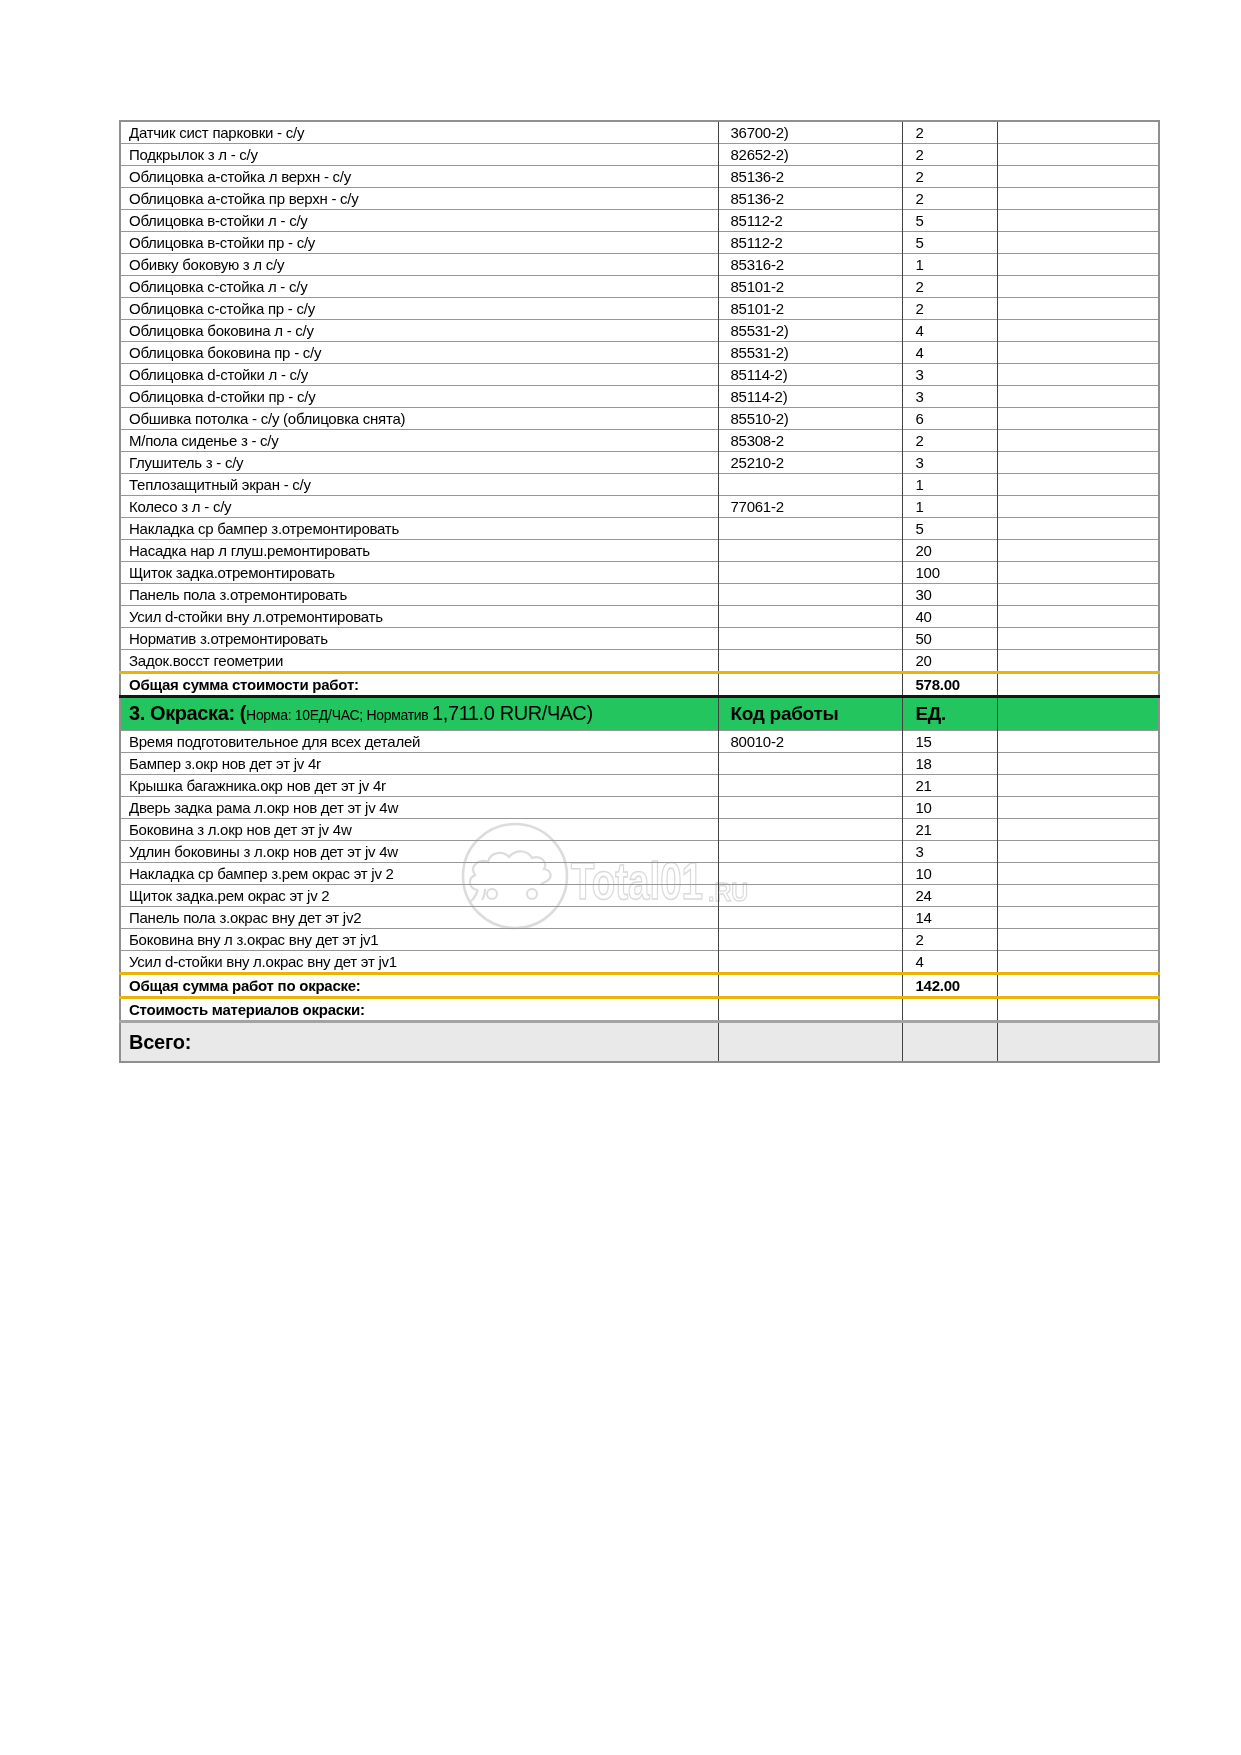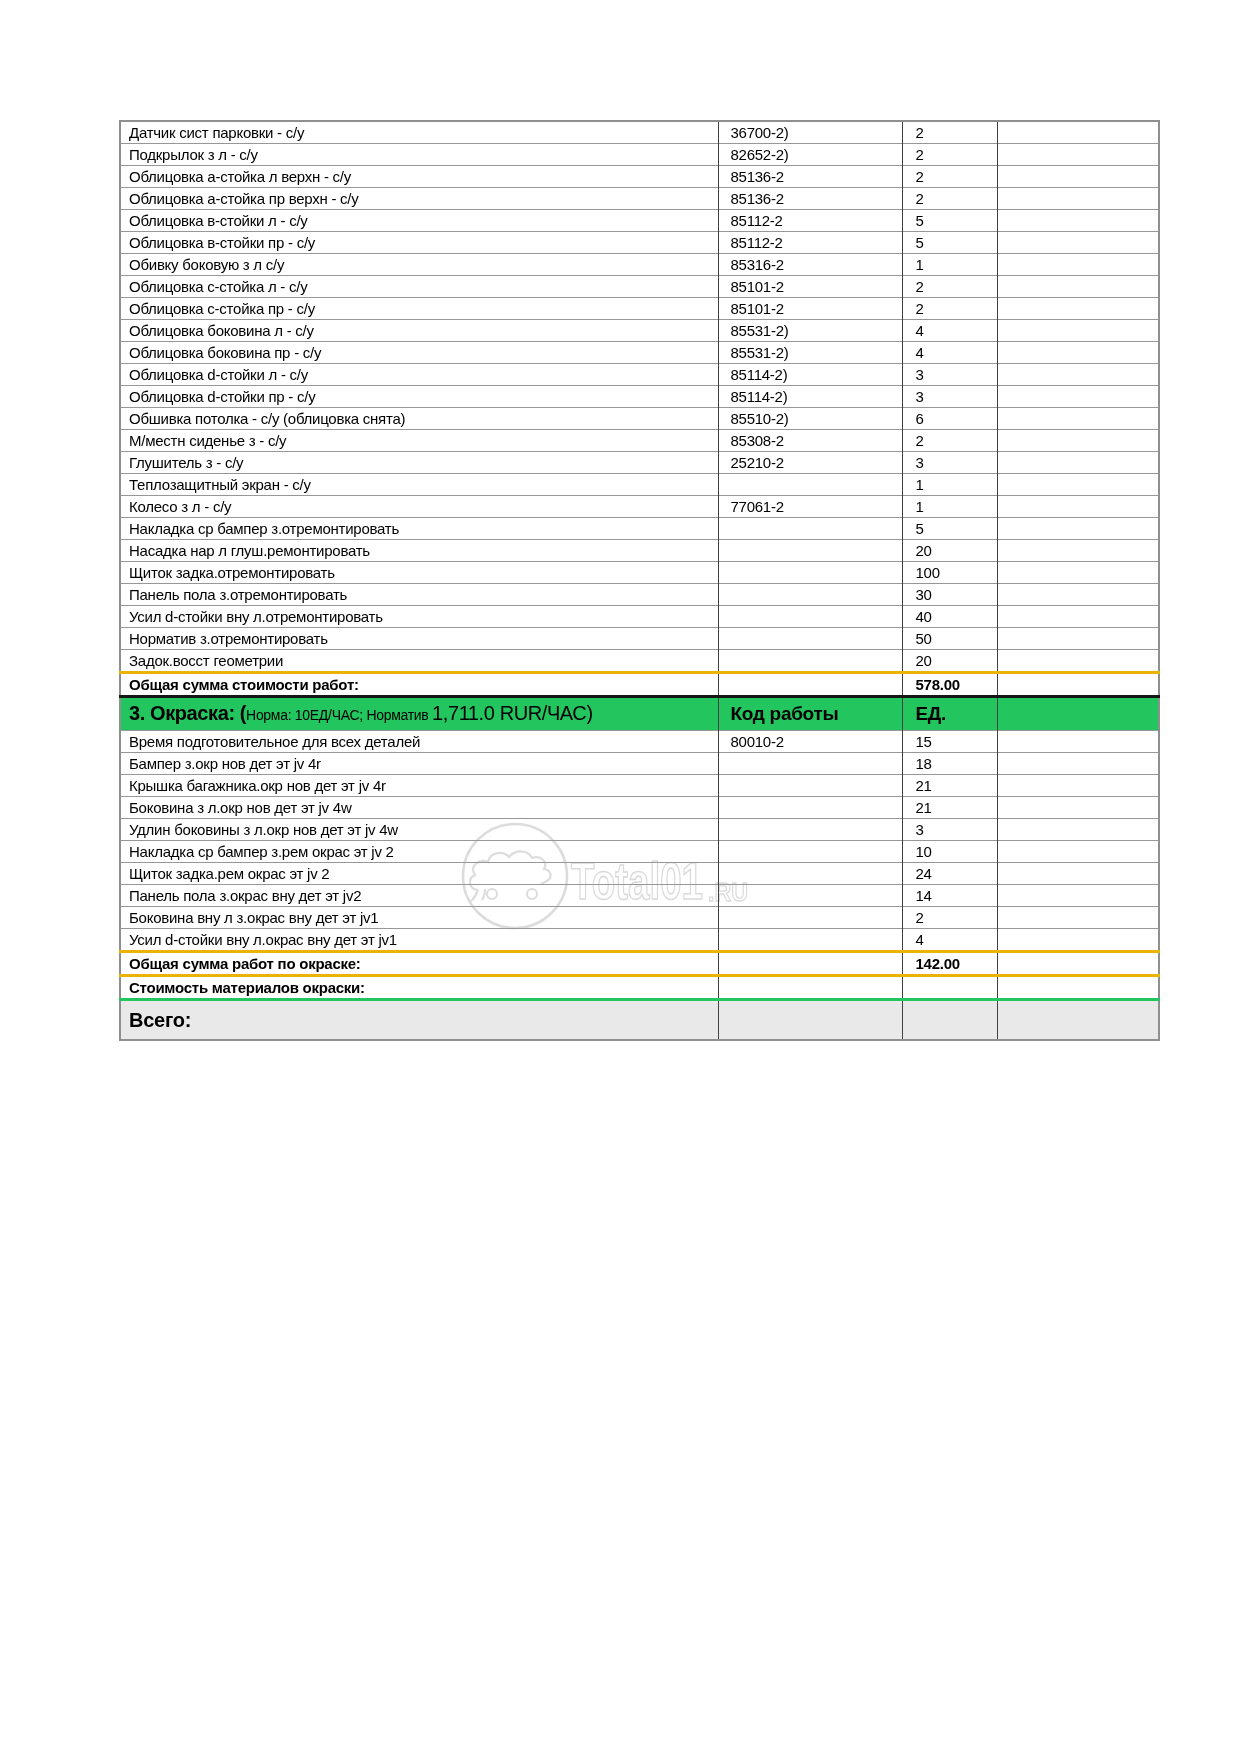--- a/index.html
+++ b/index.html
@@ -58,21 +58,21 @@
   }
   .h-bold{font-size:20px;font-weight:bold;letter-spacing:-0.4px;}
   .h-note{font-size:14px;letter-spacing:-0.3px;}
   .h-rate{font-size:20px;font-weight:400;letter-spacing:-0.4px;}
   td.col-head{font-size:19px;font-weight:bold;letter-spacing:-0.3px;}
   tr.total-row td{
     background:#e9e9e9;
     height:38px;
     font-size:20px;
     font-weight:bold;
-    border-top:3px solid #22c55e;
+    border-top:3px solid #a3a3a3;
   }
 </style>
 </head>
 <body>
 
 <svg class="watermark" viewBox="0 0 336 136" xmlns="http://www.w3.org/2000/svg">
   <g stroke="#c0c0c0" fill="none" stroke-width="2.6">
     <circle cx="79" cy="66" r="52"></circle>
     <path stroke-width="2.2" d="M42,80
       c -9,-1 -11,-11 -3,-15
@@ -177,21 +177,21 @@
         <td>3</td>
         <td></td>
       </tr>
       <tr>
         <td>Обшивка потолка - с/у (облицовка снята)</td>
         <td>85510-2)</td>
         <td>6</td>
         <td></td>
       </tr>
       <tr>
-        <td>М/местн сиденье з - с/у</td>
+        <td>М/пола сиденье з - с/у</td>
         <td>85308-2</td>
         <td>2</td>
         <td></td>
       </tr>
       <tr>
         <td>Глушитель з - с/у</td>
         <td>25210-2</td>
         <td>3</td>
         <td></td>
       </tr>
@@ -281,20 +281,26 @@
         <td>18</td>
         <td></td>
       </tr>
       <tr>
         <td>Крышка багажника.окр нов дет эт jv 4r</td>
         <td></td>
         <td>21</td>
         <td></td>
       </tr>
       <tr>
+        <td>Дверь задка рама л.окр нов дет эт jv 4w</td>
+        <td></td>
+        <td>10</td>
+        <td></td>
+      </tr>
+      <tr>
         <td>Боковина з л.окр нов дет эт jv 4w</td>
         <td></td>
         <td>21</td>
         <td></td>
       </tr>
       <tr>
         <td>Удлин боковины з л.окр нов дет эт jv 4w</td>
         <td></td>
         <td>3</td>
         <td></td>

